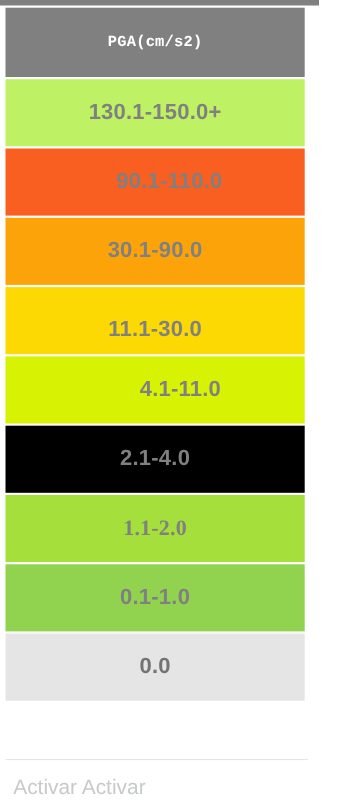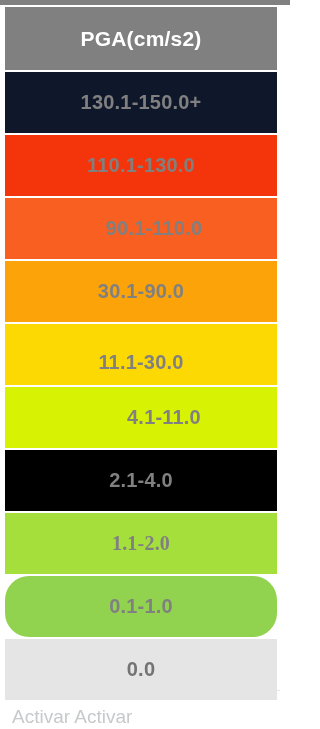--- a/index.html
+++ b/index.html
@@ -48,23 +48,24 @@
     margin-bottom: 0;
   }
 
   .legend-header {
     height: 63px;
     background: #808080;
   }
 
   .legend-header .cell-text {
     color: #ffffff;
-    font-size: 21px;
+    font-size: 14px;
     font-weight: bold;
     letter-spacing: 0.2px;
+    font-family: Liberation Mono, monospace;
   }
 
   .cell-text {
     color: #808080;
     font-size: 20px;
     font-weight: bold;
     letter-spacing: 0.2px;
     white-space: nowrap;
   }
 
@@ -98,27 +99,24 @@
 <body>
 
 <div class="top-strip"></div>
 
 <div class="legend-panel">
 
   <div class="legend-row legend-header" style="background: rgb(128, 128, 128);">
     <span class="cell-text" style="color: rgb(255, 255, 255);">PGA(cm/s2)</span>
   </div>
 
-  <div class="legend-row" style="background: #0f172a;">
+  <div class="legend-row" style="background: #bef264;">
     <span class="cell-text" style="color: rgb(128, 128, 128);">130.1-150.0+</span>
   </div>
 
-  <div class="legend-row" style="background: rgb(244, 52, 11);">
-    <span class="cell-text" style="color: rgb(128, 128, 128);">110.1-130.0</span>
-  </div>
 
   <div class="legend-row" style="background: rgb(249, 95, 33); padding-left: 26px;">
     <span class="cell-text" style="color: rgb(128, 128, 128);">90.1-110.0</span>
   </div>
 
   <div class="legend-row" style="background: rgb(252, 163, 9);">
     <span class="cell-text" style="color: rgb(128, 128, 128);">30.1-90.0</span>
   </div>
 
   <div class="legend-row" style="background: rgb(252, 217, 3);">
@@ -130,21 +128,21 @@
   </div>
 
   <div class="legend-row" style="background: #000000;">
     <span class="cell-text" style="color: rgb(128, 128, 128);">2.1-4.0</span>
   </div>
 
   <div class="legend-row" style="background: rgb(164, 223, 60);">
     <span class="cell-text" style="color: rgb(128, 128, 128); font-family: Liberation Serif, serif;">1.1-2.0</span>
   </div>
 
-  <div class="legend-row" style="background: rgb(145, 211, 79); border-radius: 24px;">
+  <div class="legend-row" style="background: rgb(145, 211, 79);">
     <span class="cell-text" style="color: rgb(128, 128, 128);">0.1-1.0</span>
   </div>
 
   <div class="legend-row zero-row" style="background: #e5e5e5;">
     <span class="cell-text" style="color: rgb(115, 115, 115);">0.0</span>
   </div>
 
 </div>
 
 <div class="panel-rule"></div>

